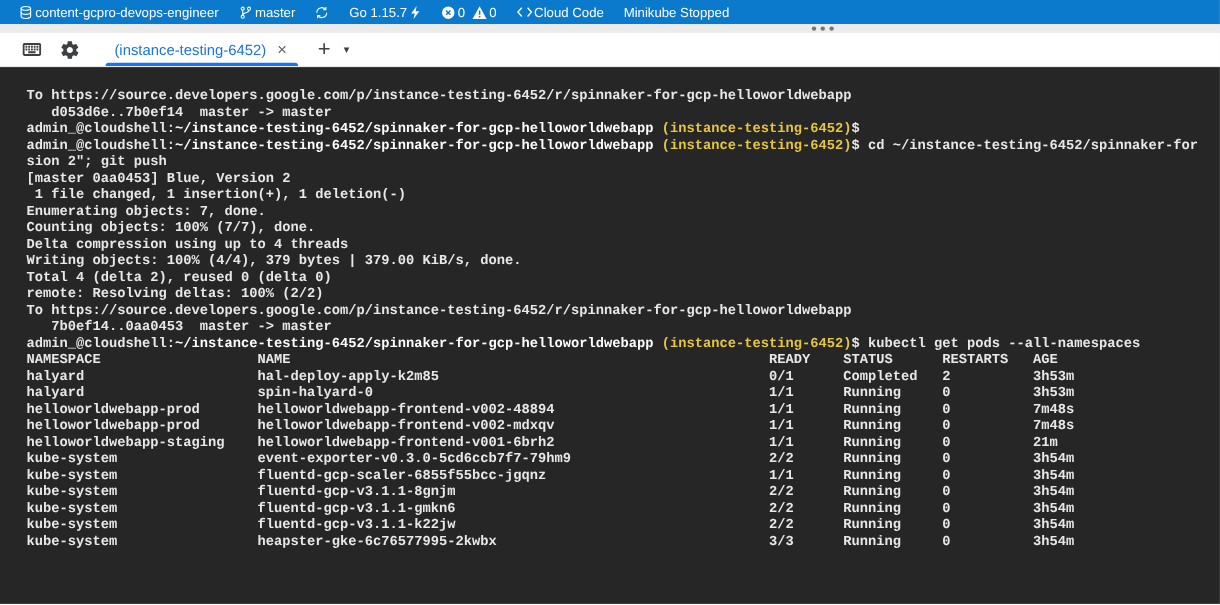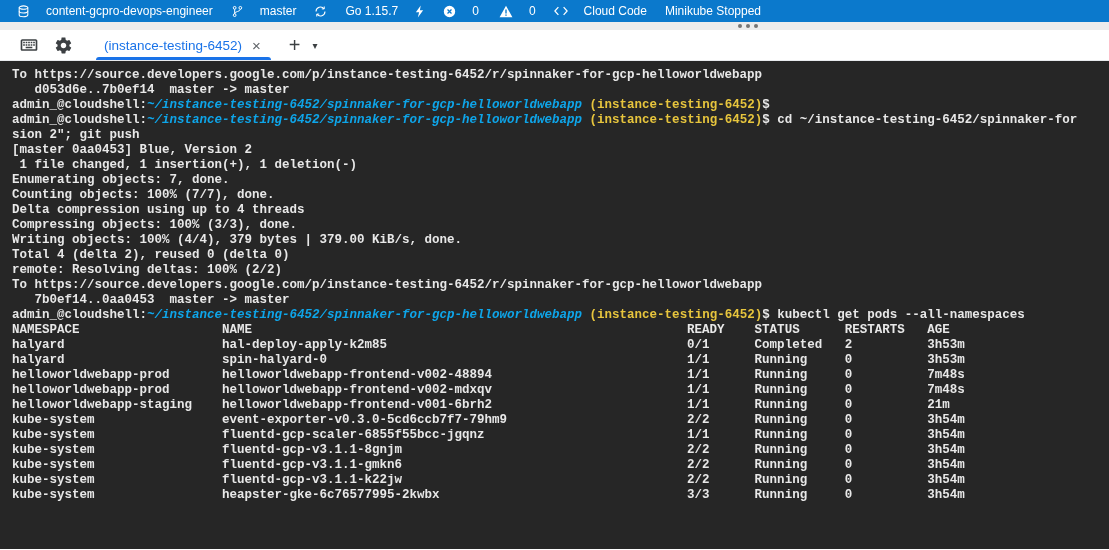--- a/index.html
+++ b/index.html
@@ -9,21 +9,21 @@
     font-family:"Liberation Sans", sans-serif;
     background:#ffffff;
   }
   
   .statusbar {
     height:22px; background:#0b79cc; color:#fff;
     display:flex; align-items:center;
     font-size:12px; padding:0 8px;
   }
   .sb-item {
-    display:flex; align-items:center; gap:16px;
+    display:flex; align-items:center; gap:2px;
     padding:0 9px; height:100%; cursor:pointer; white-space:nowrap;
   }
   .sb-item svg { display:block; }
   
   .handle-strip { height:8px; background:#ececec; position:relative; }
   .handle-dots { position:absolute; left:738px; top:2px; display:flex; gap:4px; cursor:row-resize; }
   .handle-dots i { width:4px; height:4px; border-radius:50%; background:#757575; }
   
   .tabbar {
     height:31px; background:#fff; display:flex; align-items:center;
@@ -48,26 +48,26 @@
   .new-tab { color:#3c4043; font-size:20px; font-weight:400; margin-left:12px;
              background:none; border:none; cursor:pointer; line-height:1; padding:0 4px; }
   .tab-caret { color:#3c4043; font-size:10px; margin-left:6px; cursor:pointer;
                background:none; border:none; padding:2px; }
   
   .terminal {
     height:488px; background:#262626; padding:3px 0 0 8px;
     overflow:hidden; cursor:text;
   }
   .terminal pre {
-    margin:4px;
+    margin:16px;
     font-family:"Liberation Mono", monospace;
     font-size:12.5px; line-height:15px; font-weight:bold;
     color:#e8e8e8; white-space:pre;
   }
-  .c-path   { color:#0ea5e9;font-style:italic; }
+  .c-path   { color:#ffffff; }
   .c-branch { color:#e7c53d; }
 </style>
 </head>
 <body>
 
 <div class="statusbar">
   <div class="sb-item">
     <span>
       <svg width="13" height="13" viewBox="0 0 16 16" fill="none" stroke="#fff" stroke-width="1.3">
         <ellipse cx="8" cy="3.2" rx="5.3" ry="2.1"></ellipse>
@@ -162,21 +162,20 @@
   <pre id="terminal-output"><span>To https://source.developers.google.com/p/instance-testing-6452/r/spinnaker-for-gcp-helloworldwebapp
 </span><span>   d053d6e..7b0ef14  master -&gt; master
 </span><span>admin_@cloudshell:</span><span class="c-path">~/instance-testing-6452/spinnaker-for-gcp-helloworldwebapp</span><span class="c-branch"> (instance-testing-6452)</span><span>$
 </span><span>admin_@cloudshell:</span><span class="c-path">~/instance-testing-6452/spinnaker-for-gcp-helloworldwebapp</span><span class="c-branch"> (instance-testing-6452)</span><span>$ cd ~/instance-testing-6452/spinnaker-for
 </span><span>sion 2"; git push
 </span><span>[master 0aa0453] Blue, Version 2
 </span><span> 1 file changed, 1 insertion(+), 1 deletion(-)
 </span><span>Enumerating objects: 7, done.
 </span><span>Counting objects: 100% (7/7), done.
 </span><span>Delta compression using up to 4 threads
-</span><span>Compressing objects: 100% (3/3), done.
 </span><span>Writing objects: 100% (4/4), 379 bytes | 379.00 KiB/s, done.
 </span><span>Total 4 (delta 2), reused 0 (delta 0)
 </span><span>remote: Resolving deltas: 100% (2/2)
 </span><span>To https://source.developers.google.com/p/instance-testing-6452/r/spinnaker-for-gcp-helloworldwebapp
 </span><span>   7b0ef14..0aa0453  master -&gt; master
 </span><span>admin_@cloudshell:</span><span class="c-path">~/instance-testing-6452/spinnaker-for-gcp-helloworldwebapp</span><span class="c-branch"> (instance-testing-6452)</span><span>$ kubectl get pods --all-namespaces
 </span><span>NAMESPACE                   NAME                                                          READY    STATUS      RESTARTS   AGE
 </span><span>halyard                     hal-deploy-apply-k2m85                                        0/1      Completed   2          3h53m
 </span><span>halyard                     spin-halyard-0                                                1/1      Running     0          3h53m
 </span><span>helloworldwebapp-prod       helloworldwebapp-frontend-v002-48894                          1/1      Running     0          7m48s

